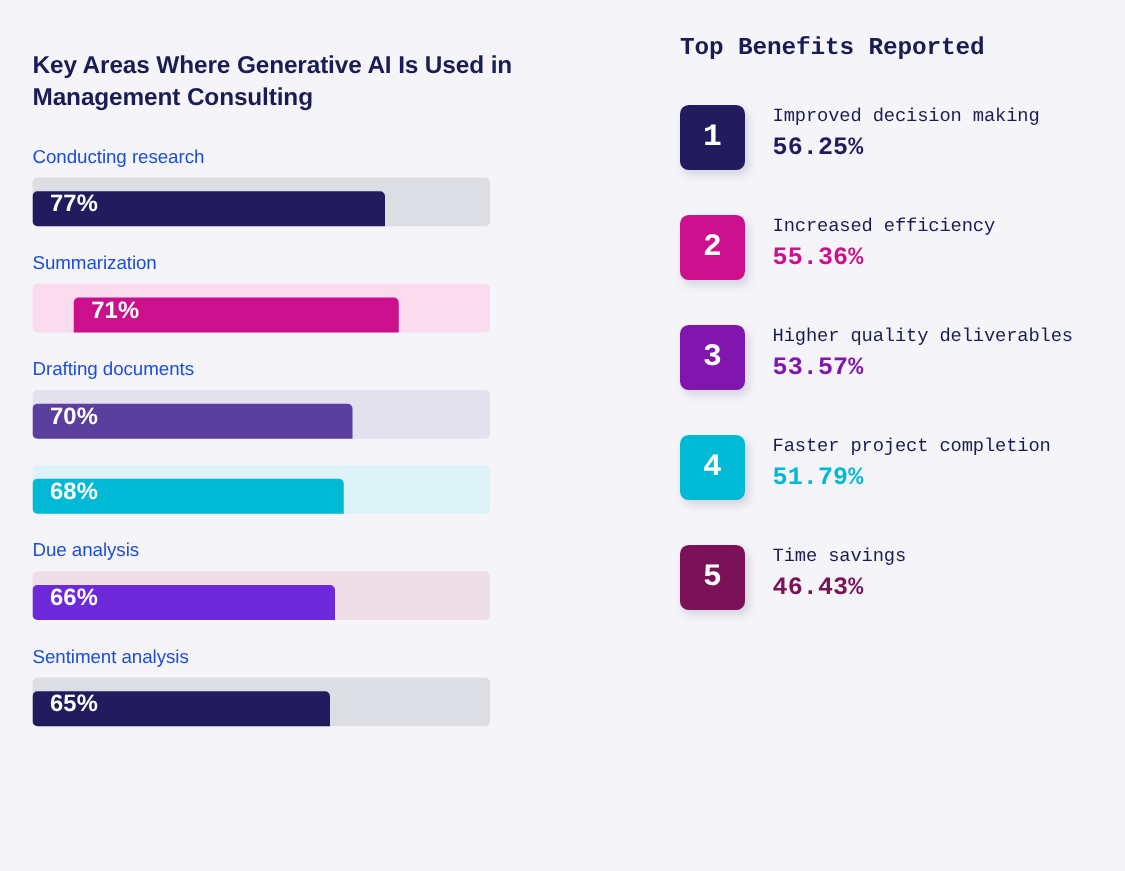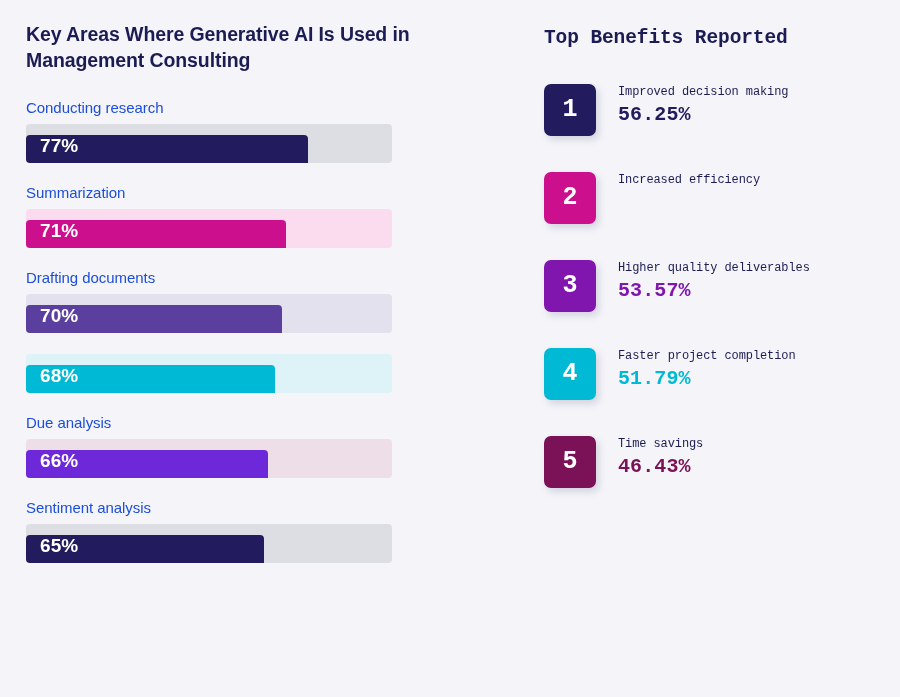--- a/index.html
+++ b/index.html
@@ -23,21 +23,21 @@
     height: 697px;
     display: flex;
     flex-direction: row;
     align-items: flex-start;
   }
 
   
   .left-panel {
     width: 530px;
     height: 697px;
-    padding: 22px 0 0 26px;
+    padding: 40px 0 0 26px;
     position: relative;
   }
 
   .panel-title {
     font-size: 19.5px;
     font-weight: 600;
     line-height: 1.32;
     color: #1c1c54;
     letter-spacing: -0.1px;
     max-width: 400px;
@@ -124,21 +124,21 @@
     font-weight: 700;
     line-height: 1;
   }
 
   .benefit-text {
     padding-left: 22px;
     padding-top: 1px;
   }
 
   .benefit-label {
-    font-size: 12px;
+    font-size: 15px;
     font-weight: 400;
     color: #1c1c54;
     line-height: 1.22;
     letter-spacing: -0.1px;
     white-space: nowrap;
   }
 
   .benefit-pct {
     font-size: 20px;
     font-weight: 700;
@@ -160,21 +160,21 @@
           <div class="bar-label">Conducting research</div>
           <div class="bar-track" style="background: rgb(221, 221, 228);">
             <div class="bar-fill" style="background: rgb(34, 28, 94); width: 77%;">
               <span class="bar-value">77%</span>
             </div>
           </div>
         </div>
         <div class="bar-row">
           <div class="bar-label">Summarization</div>
           <div class="bar-track" style="background: rgb(251, 220, 239);">
-            <div class="bar-fill" style="background: rgb(204, 15, 140); width: 71%;">
+            <div class="bar-fill" style="background: rgb(204, 15, 140); width: 71%; margin-left: 33px;">
               <span class="bar-value">71%</span>
             </div>
           </div>
         </div>
         <div class="bar-row">
           <div class="bar-label">Drafting documents</div>
           <div class="bar-track" style="background: rgb(228, 225, 238);">
             <div class="bar-fill" style="background: rgb(91, 63, 158); width: 70%;">
               <span class="bar-value">70%</span>
             </div>
@@ -218,20 +218,21 @@
             <div class="benefit-label">Improved decision making</div>
             <div class="benefit-pct" style="color: rgb(34, 28, 94);">56.25%</div>
           </div>
         </div>
         <div class="benefit-row">
           <div class="benefit-badge" style="background: rgb(204, 15, 140);">
             <span class="benefit-badge-number">2</span>
           </div>
           <div class="benefit-text">
             <div class="benefit-label">Increased efficiency</div>
+            <div class="benefit-pct" style="color: rgb(204, 15, 140);">55.36%</div>
           </div>
         </div>
         <div class="benefit-row">
           <div class="benefit-badge" style="background: rgb(128, 22, 173);">
             <span class="benefit-badge-number">3</span>
           </div>
           <div class="benefit-text">
             <div class="benefit-label">Higher quality deliverables</div>
             <div class="benefit-pct" style="color: rgb(128, 22, 173);">53.57%</div>
           </div>

